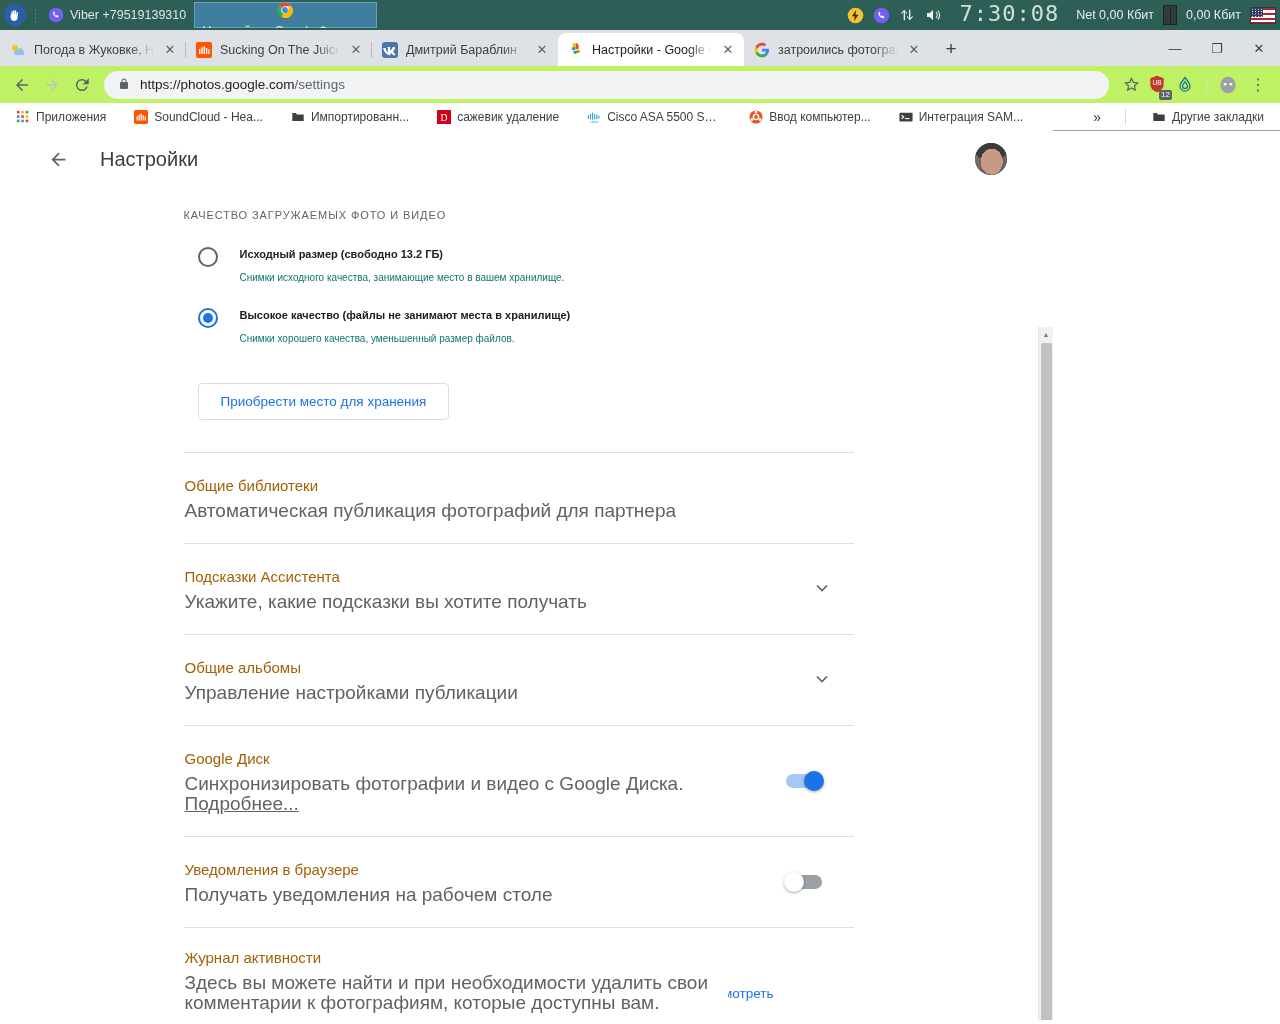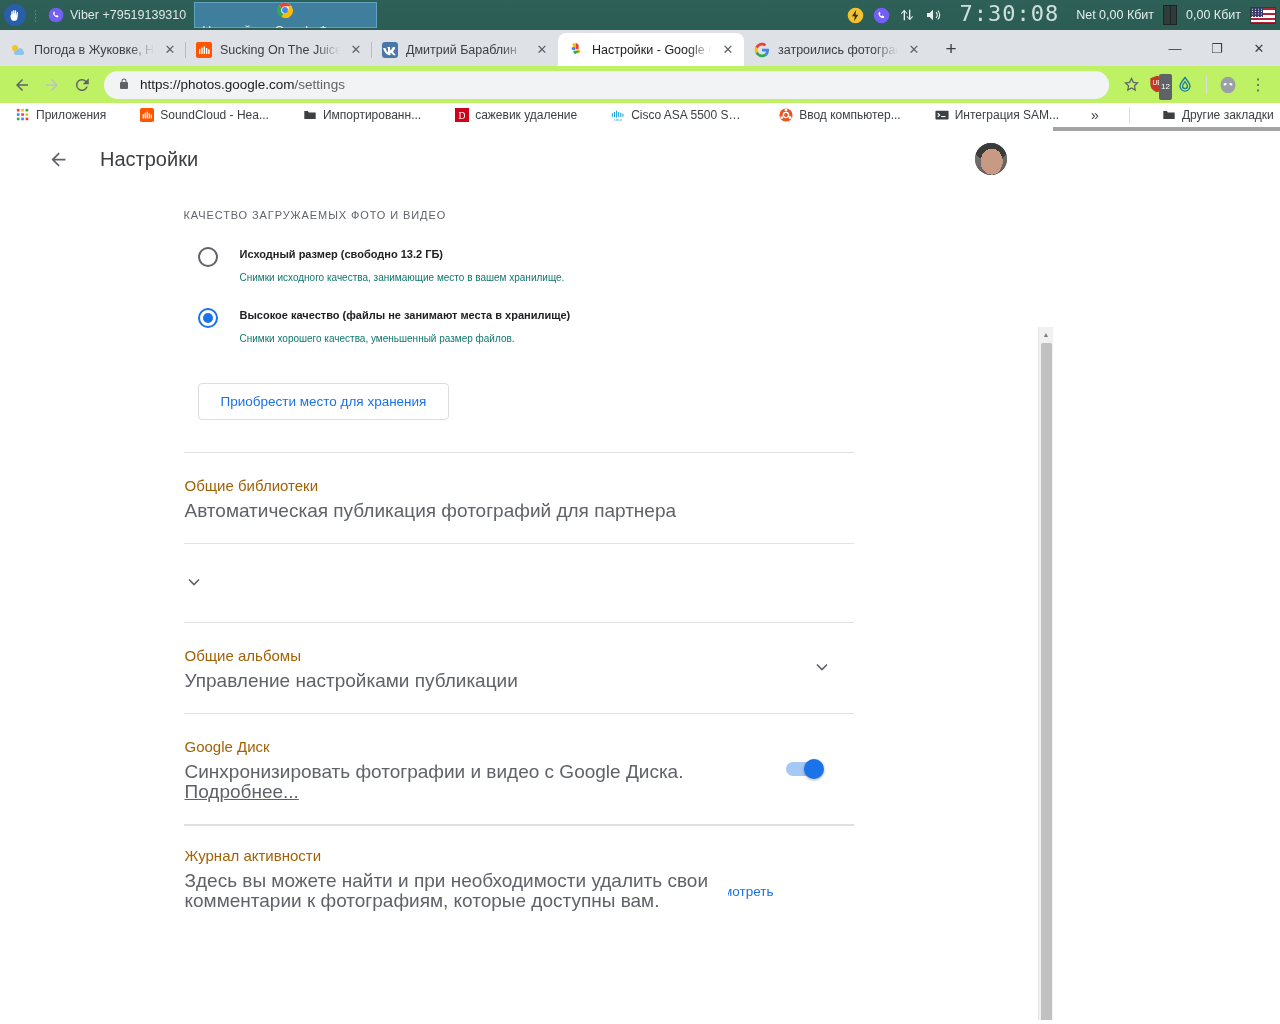--- a/index.html
+++ b/index.html
@@ -150,31 +150,31 @@
     padding: 0 14px;
     font-size: 13.5px; color: #202124;
   }
   .omnibox .lock { color: #5f6368; font-size: 11px; }
   .url-dim { color: #5f6368; }
   .url-main { color: #202124; }
   .ext-badge { position: relative; width: 22px; height: 22px; flex:0 0 auto;}
   .ext-badge .cnt {
     position: absolute; right: -3px; bottom: -4px;
     background: #5f6368; color: #fff; font-size: 8px;
-    border-radius: 2px; padding: 8px 2px; line-height: 10px;
+    border-radius: 2px; padding: 0 2px; line-height: 10px;
   }
   .tb-divider { width: 1px; height: 18px; background: #dadce0; margin: 0 5px; }
 
   
   .bookmarks {
     position: absolute; top: 103px; left: 0;
     width: 1280px; height: 28px;
     background: #ffffff;
-    border-bottom: 4px solid #a3a3a3;
-    display: flex; align-items: center; gap: 18px;
+    border-bottom: 1px solid #a3a3a3;
+    display: flex; align-items: center; gap: 12px;
     padding: 0 8px;
     font-size: 12px; color: #3c4043;
     overflow: hidden;
   }
   .bm {
     display: flex; align-items: center; gap: 6px;
     padding: 3px 8px; border-radius: 4px;
     white-space: nowrap; flex: 0 0 auto;
     max-width: 150px;
   }
@@ -631,20 +631,24 @@
     <div class="srow">
       <div class="texts">
         <div class="s-title">Общие библиотеки</div>
         <div class="s-sub">Автоматическая публикация фотографий для партнера</div>
       </div>
     </div>
 
     <div class="hr" style="margin-top:0"></div>
 
     <div class="srow">
+      <div class="texts">
+        <div class="s-title">Подсказки Ассистента</div>
+        <div class="s-sub">Укажите, какие подсказки вы хотите получать</div>
+      </div>
       <div class="chevron">
         <svg width="20" height="20" viewBox="0 0 24 24" fill="none" stroke="#5f6368" stroke-width="2">
             <path d="M6 9l6 6 6-6"></path>
           </svg>
       </div>
     </div>
 
     <div class="hr" style="margin-top:0"></div>
 
     <div class="srow">
@@ -666,20 +670,29 @@
         <div class="s-title">Google Диск</div>
         <div class="s-sub"><span>Синхронизировать фотографии и видео с Google Диска. </span><a href="#">Подробнее...</a></div>
       </div>
       <div class="toggle on">
           <div class="knob"></div>
         </div>
     </div>
 
     <div class="hr" style="margin-top:0"></div>
 
+    <div class="srow">
+      <div class="texts">
+        <div class="s-title">Уведомления в браузере</div>
+        <div class="s-sub">Получать уведомления на рабочем столе</div>
+      </div>
+      <div class="toggle off">
+          <div class="knob"></div>
+        </div>
+    </div>
 
     <div class="hr" style="margin-top:0"></div>
 
     <div class="srow activity">
       <div class="texts">
         <div class="s-title">Журнал активности</div>
         <div class="s-sub">Здесь вы можете найти и при необходимости удалить свои комментарии к фотографиям, которые доступны вам.</div>
       </div>
       <div class="view-link"><span>Просмотреть</span></div>
     </div>

